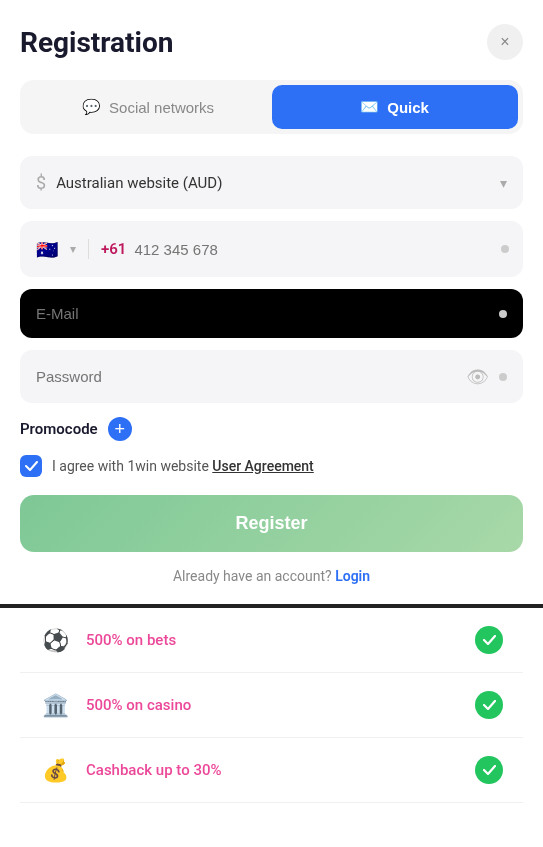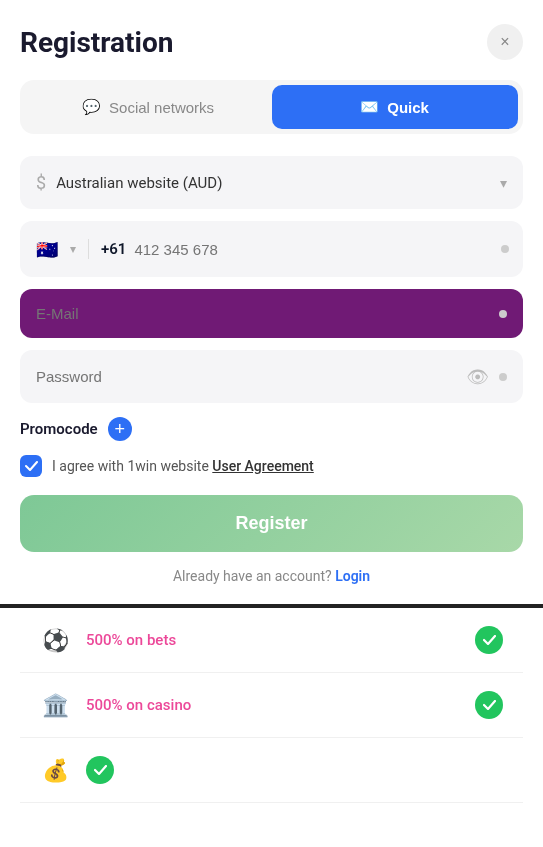--- a/index.html
+++ b/index.html
@@ -139,21 +139,21 @@
       outline: none;
     }
     .phone-dot {
       width: 8px;
       height: 8px;
       background: #ccc;
       border-radius: 50%;
     }
     .email-row {
       display: flex;
-      background: #701a75;
+      background: #000000;
       border-radius: 12px;
       align-items: center;
       padding: 16px 16px;
       justify-content: space-between;
     }
     .email-dot {
       width: 8px;
       height: 8px;
       background: #ccc;
       border-radius: 50%;
@@ -328,21 +328,21 @@
   </div>
 
   
   <div class="form-group">
     <div class="phone-row">
       <div class="country-flag">
         <span>🇦🇺</span>
       </div>
       <span class="country-chevron">▾</span>
       <div class="phone-divider"></div>
-      <span style="font-size:15px;color:#0f172a;font-weight:600;">+61</span>
+      <span style="font-size:15px;color:#be185d;font-weight:600;">+61</span>
       <input class="phone-input" type="tel" placeholder="412 345 678" style="">
       <div class="phone-dot"></div>
     </div>
   </div>
 
   
   <div class="form-group">
     <div class="email-row">
       <input style="border: none; background: transparent; font-size: 15px; color: rgb(170, 170, 170); outline: none; flex: 1 1 0%;" type="email" placeholder="E-Mail">
       <div class="email-dot"></div>
@@ -404,20 +404,21 @@
       <span class="bonus-icon">🏛️</span>
       <span class="bonus-text">500% on casino</span>
       <div class="check-badge">
         <svg width="13" height="10" viewBox="0 0 13 10" fill="none">
           <path d="M1 5L5 9L12 1" stroke="white" stroke-width="2.2" stroke-linecap="round" stroke-linejoin="round"></path>
         </svg>
       </div>
     </div>
       <div class="bonus-item">
       <span class="bonus-icon">💰</span>
+      <span class="bonus-text">Cashback up to 30%</span>
       <div class="check-badge">
         <svg width="13" height="10" viewBox="0 0 13 10" fill="none">
           <path d="M1 5L5 9L12 1" stroke="white" stroke-width="2.2" stroke-linecap="round" stroke-linejoin="round"></path>
         </svg>
       </div>
     </div>
     </div>
 </div>
 
 </body></html>

